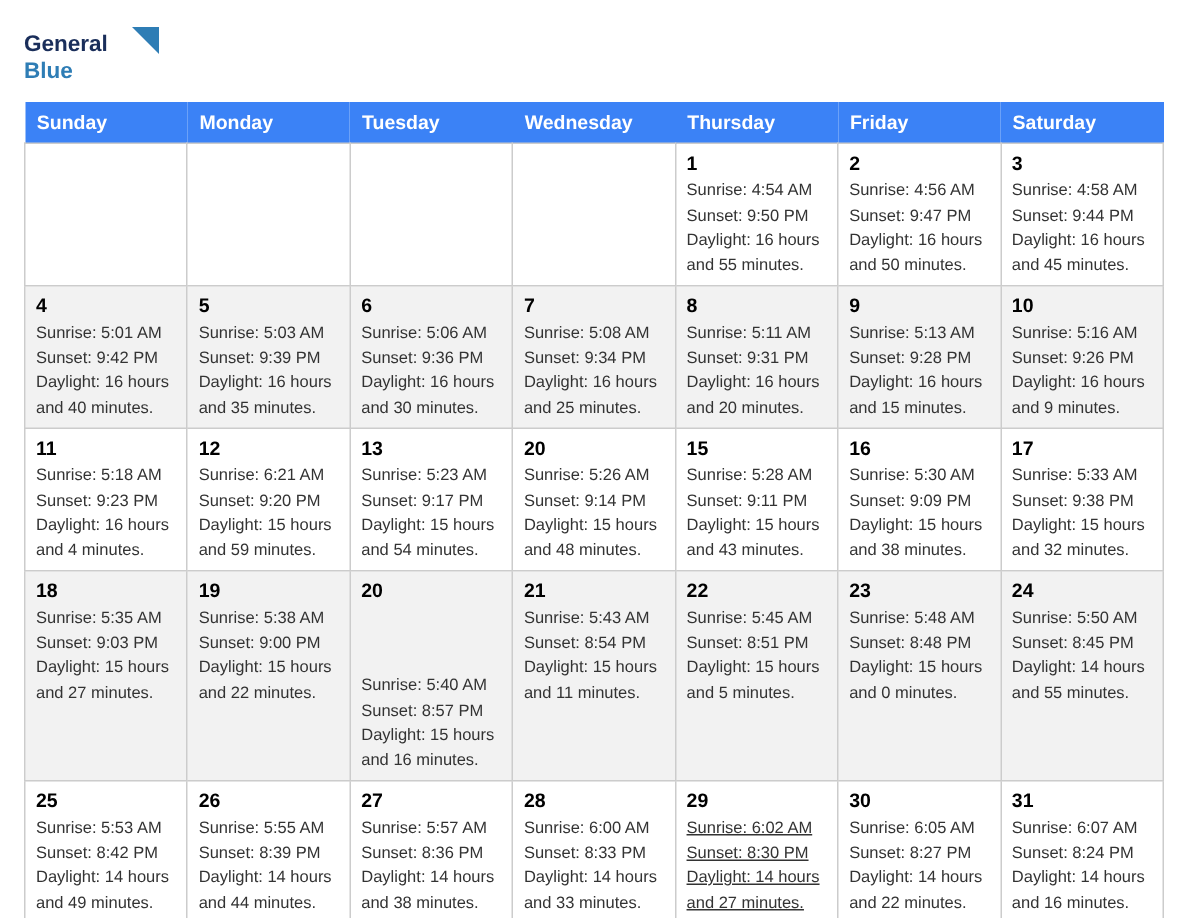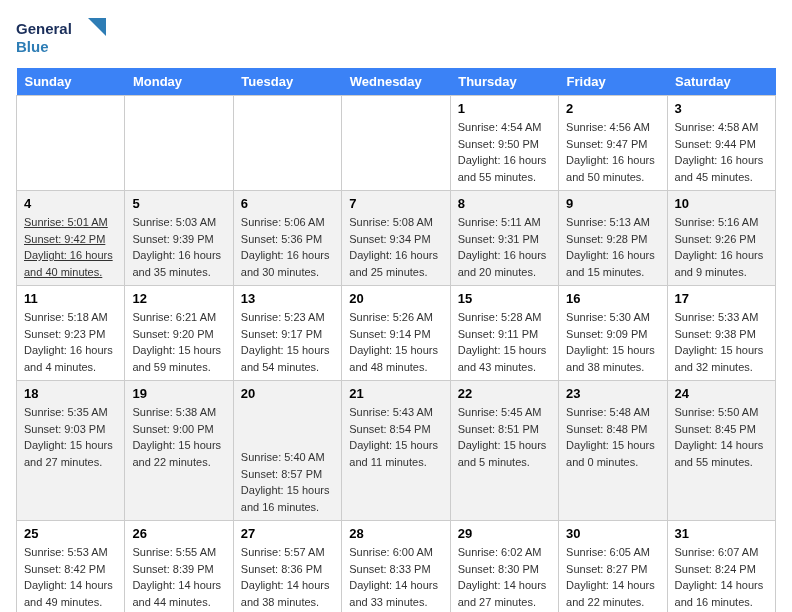--- a/index.html
+++ b/index.html
@@ -128,36 +128,36 @@
           <span class="day-number">3</span>
           <div class="day-info" style="white-space: pre-line;">Sunrise: 4:58 AM
 Sunset: 9:44 PM
 Daylight: 16 hours
 and 45 minutes.</div>
         </td>
       </tr>
       <tr>
         <td>
           <span class="day-number">4</span>
-          <div class="day-info" style="white-space: pre-line; text-decoration: underline;">Sunrise: 5:01 AM
+          <div class="day-info" style="white-space: pre-line;">Sunrise: 5:01 AM
 Sunset: 9:42 PM
 Daylight: 16 hours
 and 40 minutes.</div>
         </td>
         <td>
           <span class="day-number">5</span>
           <div class="day-info" style="white-space: pre-line;">Sunrise: 5:03 AM
 Sunset: 9:39 PM
 Daylight: 16 hours
 and 35 minutes.</div>
         </td>
         <td>
           <span class="day-number">6</span>
           <div class="day-info" style="white-space: pre-line;">Sunrise: 5:06 AM
-Sunset: 5:36 PM
+Sunset: 9:36 PM
 Daylight: 16 hours
 and 30 minutes.</div>
         </td>
         <td>
           <span class="day-number">7</span>
           <div class="day-info" style="white-space: pre-line;">Sunrise: 5:08 AM
 Sunset: 9:34 PM
 Daylight: 16 hours
 and 25 minutes.</div>
         </td>
@@ -309,21 +309,21 @@
         </td>
         <td>
           <span class="day-number">28</span>
           <div class="day-info" style="white-space: pre-line;">Sunrise: 6:00 AM
 Sunset: 8:33 PM
 Daylight: 14 hours
 and 33 minutes.</div>
         </td>
         <td>
           <span class="day-number">29</span>
-          <div class="day-info" style="white-space: pre-line;">Sunrise: 6:02 AM
+          <div class="day-info" style="white-space: pre-line; text-decoration: underline;">Sunrise: 6:02 AM
 Sunset: 8:30 PM
 Daylight: 14 hours
 and 27 minutes.</div>
         </td>
         <td>
           <span class="day-number">30</span>
           <div class="day-info" style="white-space: pre-line;">Sunrise: 6:05 AM
 Sunset: 8:27 PM
 Daylight: 14 hours
 and 22 minutes.</div>

